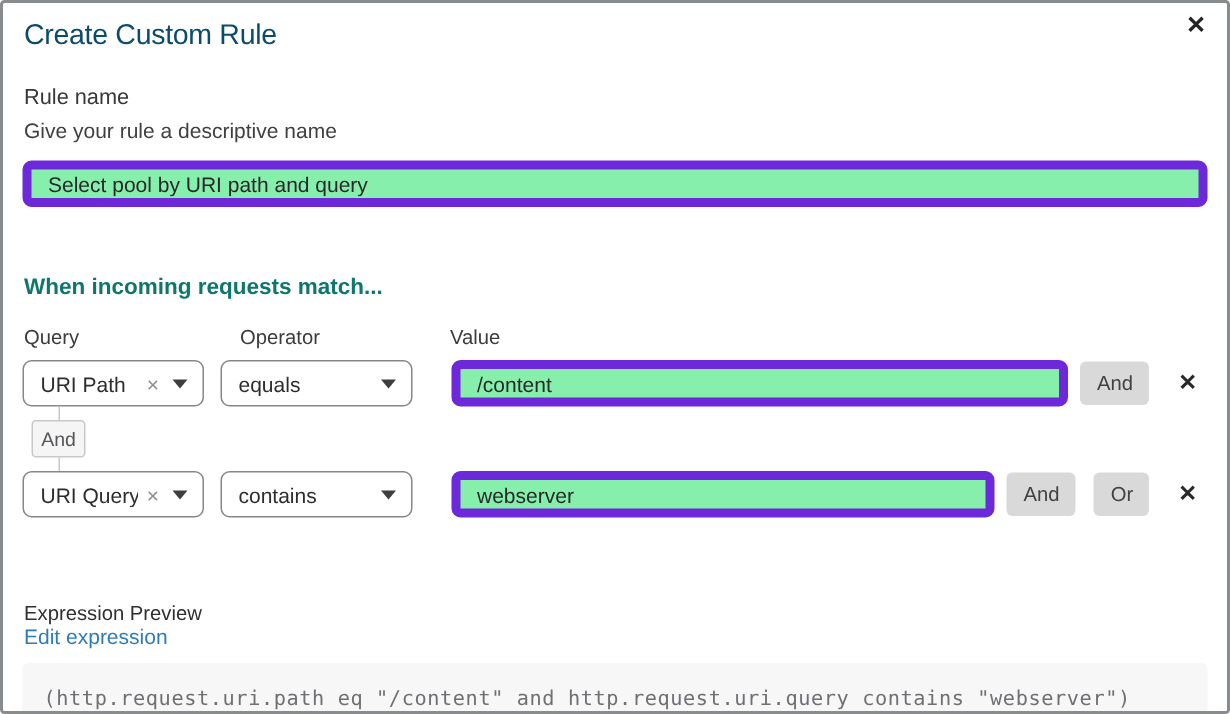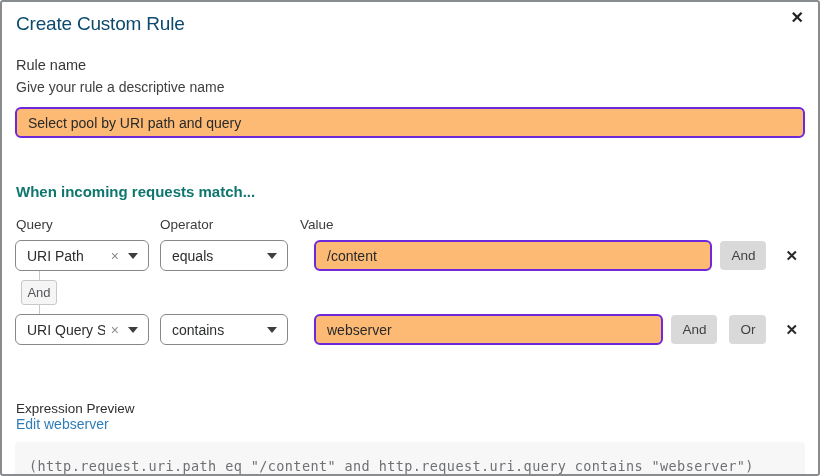--- a/index.html
+++ b/index.html
@@ -42,27 +42,27 @@
   }
   .rule-name-helper {
     margin: 6px 0 0 1px;
     font-size: 14px;
     color: #404040;
   }
   .text-input {
     display: block;
     width: 100%;
     height: 31px;
-    border: 2px solid #6d28d9;
+    border: 6px solid #6d28d9;
     border-radius: 6px;
     padding: 0 11px;
     font-family: "Liberation Sans", sans-serif;
     font-size: 14px;
     color: #27292b;
-    background: #fdba74;
+    background: #86efac;
     outline: none;
   }
   .rule-name-input { margin-top: 12px; }
   .matcher-heading {
     margin: 45px 0 0 1px;
     font-size: 15px;
     font-weight: 700;
     color: #0f766e;
   }
   .col-labels {
@@ -87,21 +87,21 @@
     height: 31px;
     border: 1px solid #85888b;
     border-radius: 6px;
     padding: 0 10px 0 11px;
     font-size: 14px;
     color: #2b2d2f;
     background: #fff;
     cursor: pointer;
     flex: none;
   }
-  .field-select { width: 134px; margin-right: 11px; }
+  .field-select { width: 121px; margin-right: 11px; }
   .operator-select { width: 128px; margin-right: 26px; }
   .select-text { white-space: nowrap; overflow: hidden; }
   .select-icons { display: flex; align-items: center; gap: 9px; flex: none; margin-left: 6px; }
   .clear-x {
     font-size: 14px;
     color: #8b8d90;
     line-height: 1;
     cursor: pointer;
   }
   .caret {
@@ -258,17 +258,17 @@
       <button class="gray-btn">And</button>
       <button class="gray-btn">Or</button>
     </div>
     <button class="remove-btn">
       <span>✕</span>
     </button>
   </div>
 
   <div class="preview-header">
     <span class="preview-label">Expression Preview</span>
-    <a class="edit-link">Edit webserver</a>
+    <a class="edit-link">Edit expression</a>
   </div>
   <div class="code-block">(http.request.uri.path eq "/content" and http.request.uri.query contains "webserver")</div>
 
 </div>
 
 </body></html>

